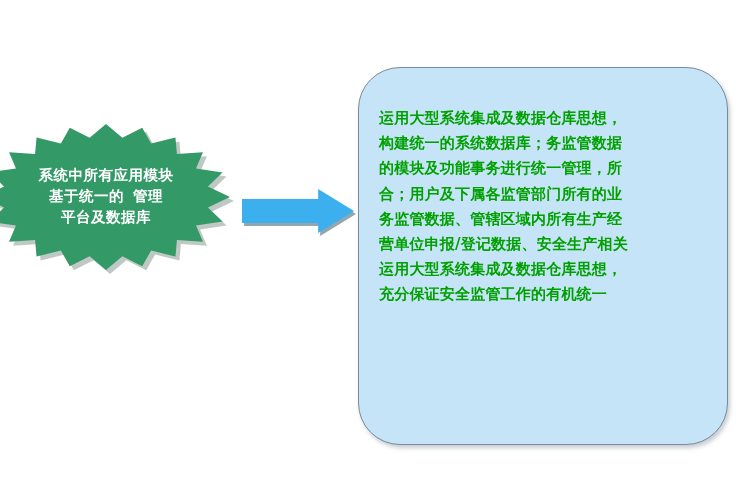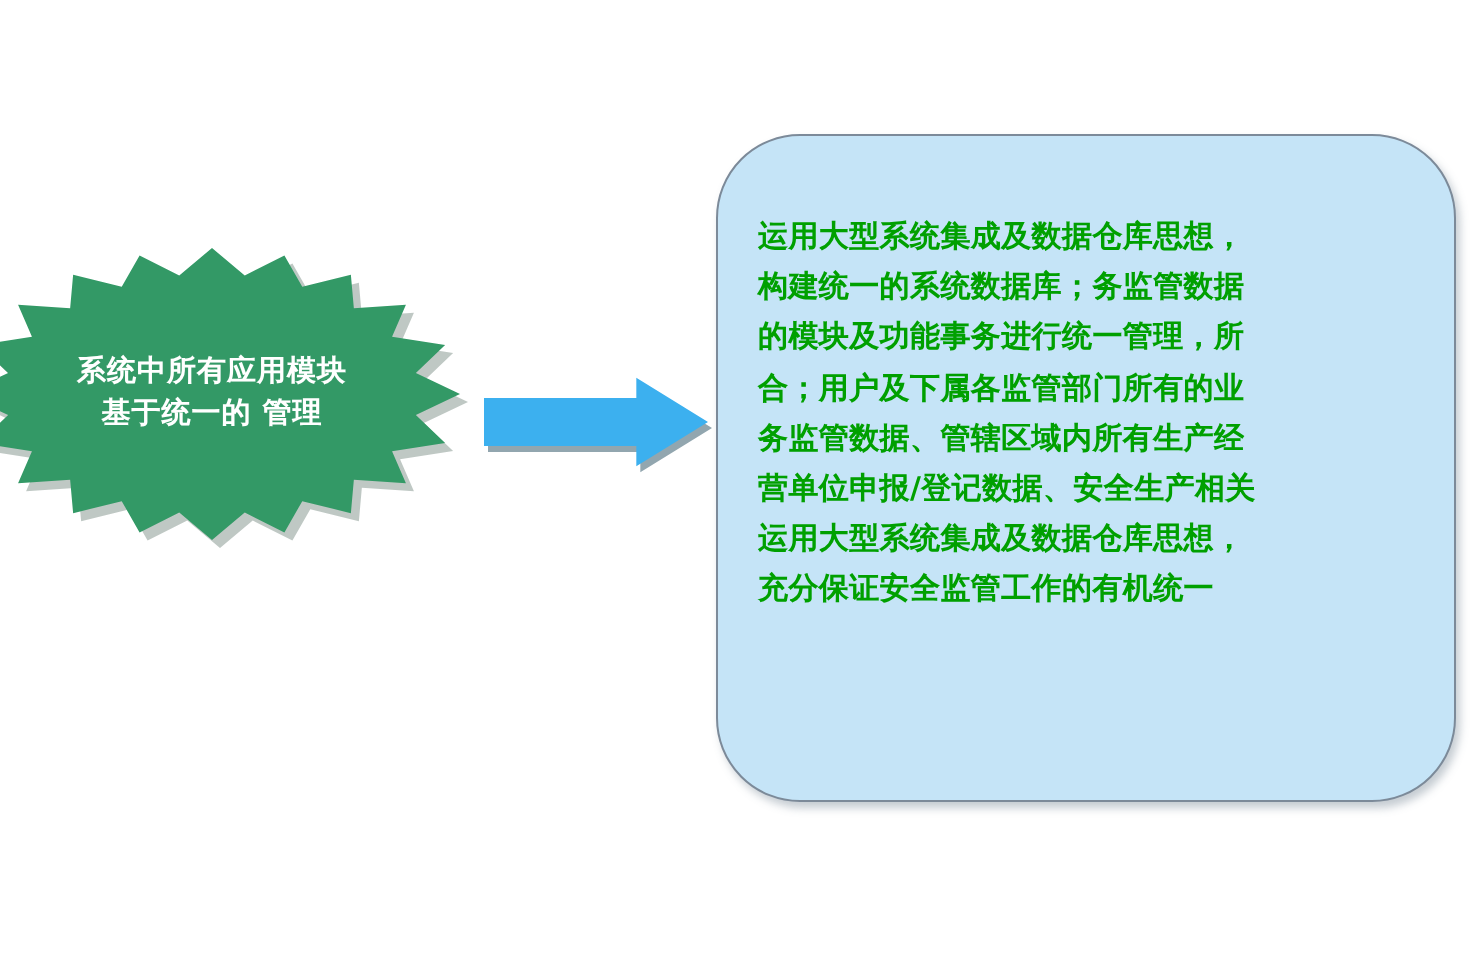--- a/index.html
+++ b/index.html
@@ -67,21 +67,21 @@
     align-items: center;
     justify-content: center;
     color: #ffffff;
     font-weight: bold;
     font-size: 14.5px;
     line-height: 21px;
     letter-spacing: 0.5px;
     text-align: center;
     white-space: nowrap;
   }
-  .star-text .ln { display: block; }
+  .star-text .ln { display: block; font-family: Liberation Mono, monospace; }
 
   
   .arrow-wrap {
     position: absolute;
     left: 242px;
     top: 188px;
     width: 112px;
     height: 46px;
   }
   .arrow-shadow,
@@ -103,21 +103,21 @@
   .arrow-shape {
     background: #3cb0ef;
   }
 
   
   .panel {
     position: absolute;
     left: 358px;
     top: 67px;
     width: 370px;
-    height: 334px;
+    height: 378px;
     background: #c5e4f7;
     border: 1px solid #7c8a99;
     border-radius: 42px;
     box-sizing: border-box;
     box-shadow: 2px 3px 4px rgba(90,110,125,0.35);
   }
   .panel-text {
     position: absolute;
     left: 20px;
     top: 38px;
@@ -136,20 +136,21 @@
 <body>
 
 <div id="canvas">
 
   <div class="star-wrap">
     <div class="star-shadow"></div>
     <div class="star-shape"></div>
     <div class="star-text">
       <span class="ln">系统中所有应用模块</span>
       <span class="ln">基于统一的 管理</span>
+      <span class="ln">平台及数据库</span>
     </div>
   </div>
 
   <div class="arrow-wrap">
     <div class="arrow-shadow"></div>
     <div class="arrow-shape"></div>
   </div>
 
   <div class="panel">
     <div class="panel-text">

